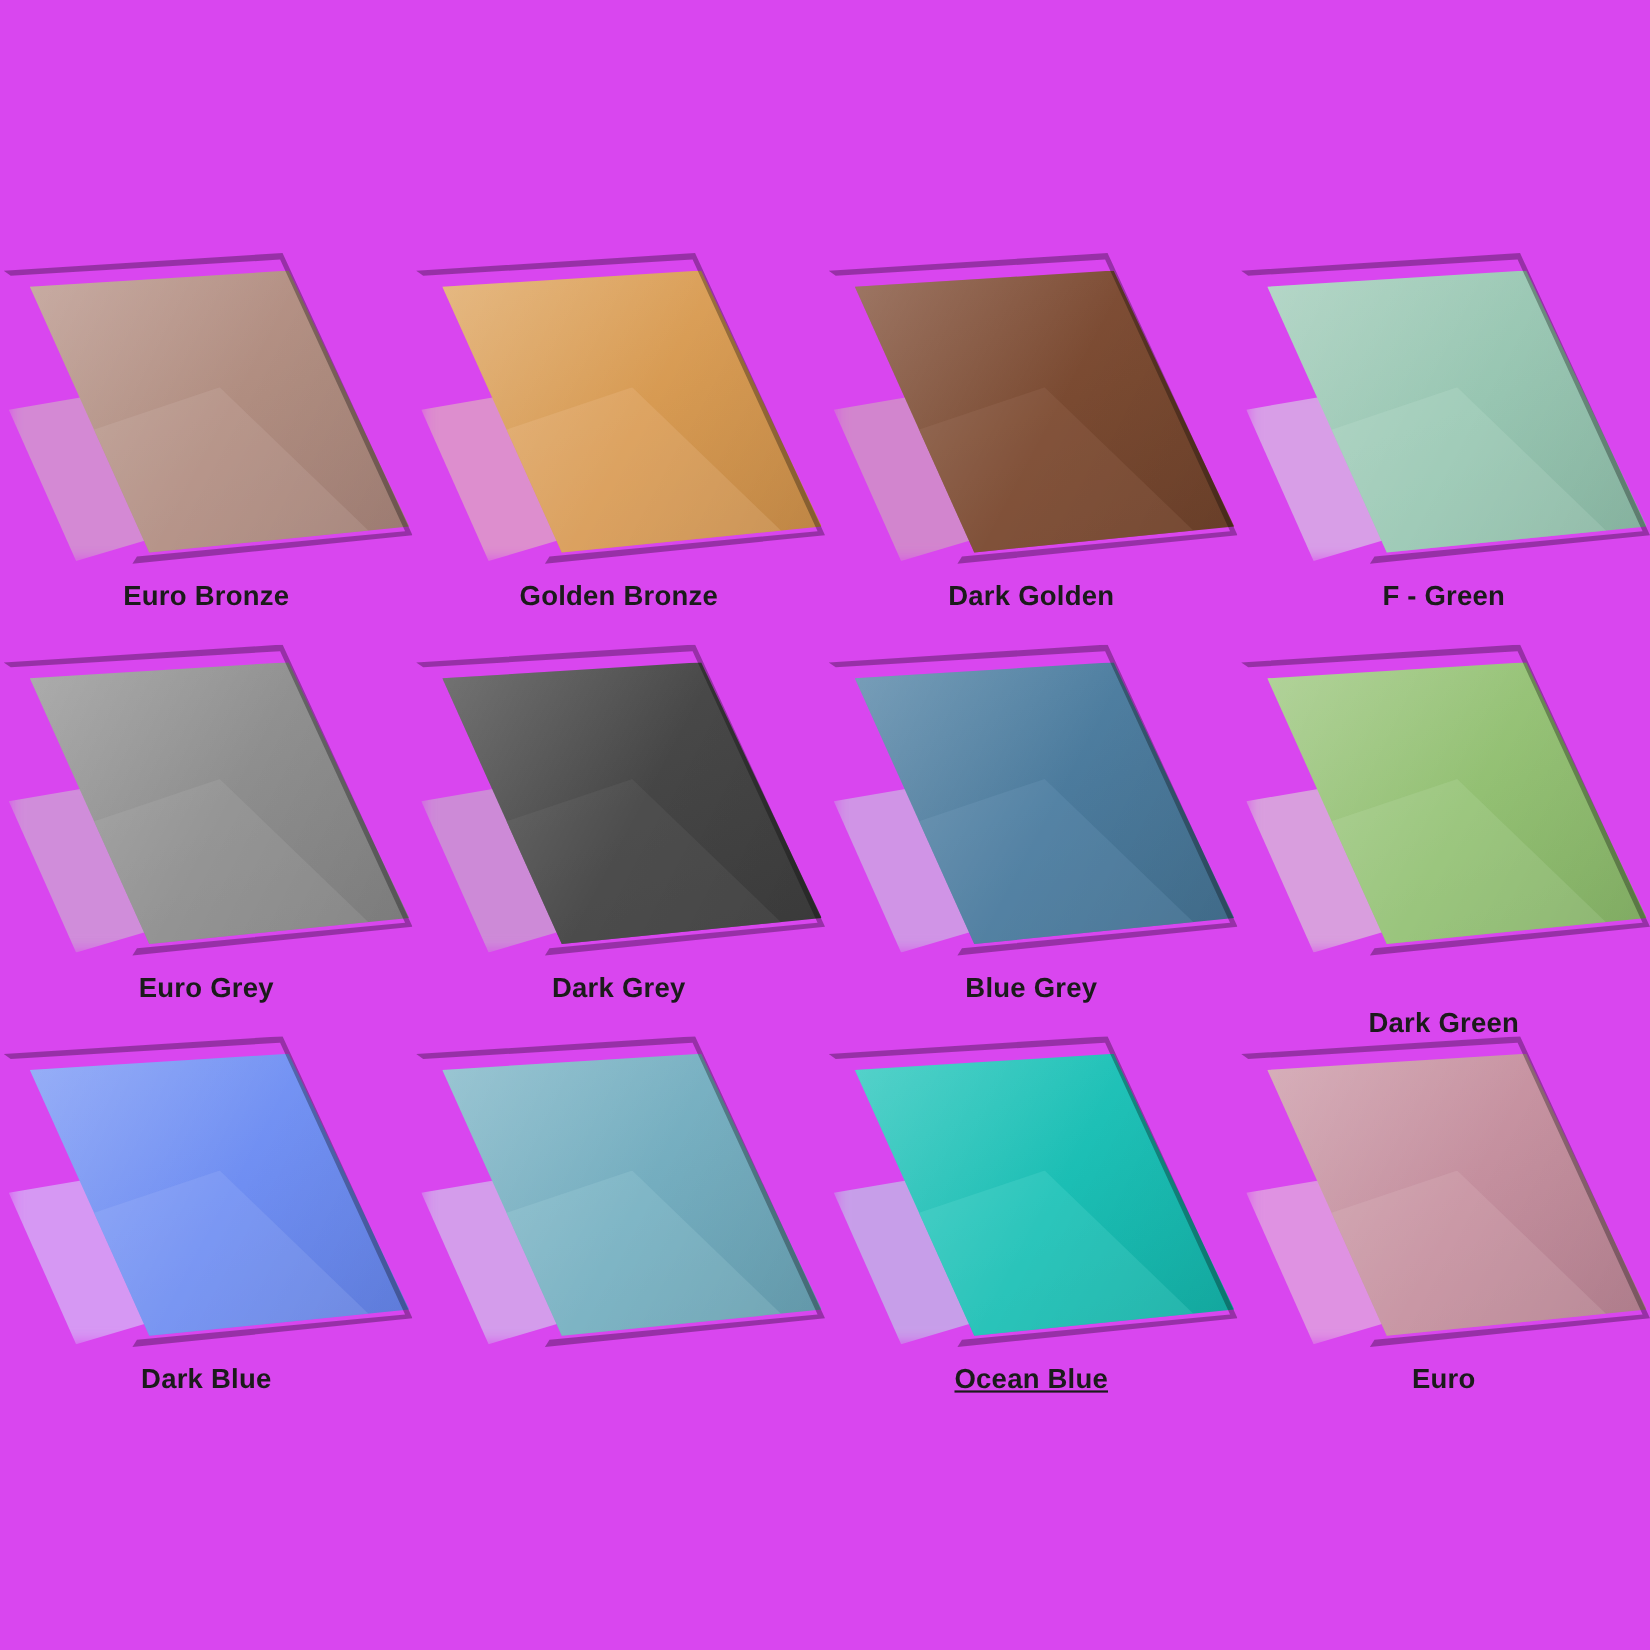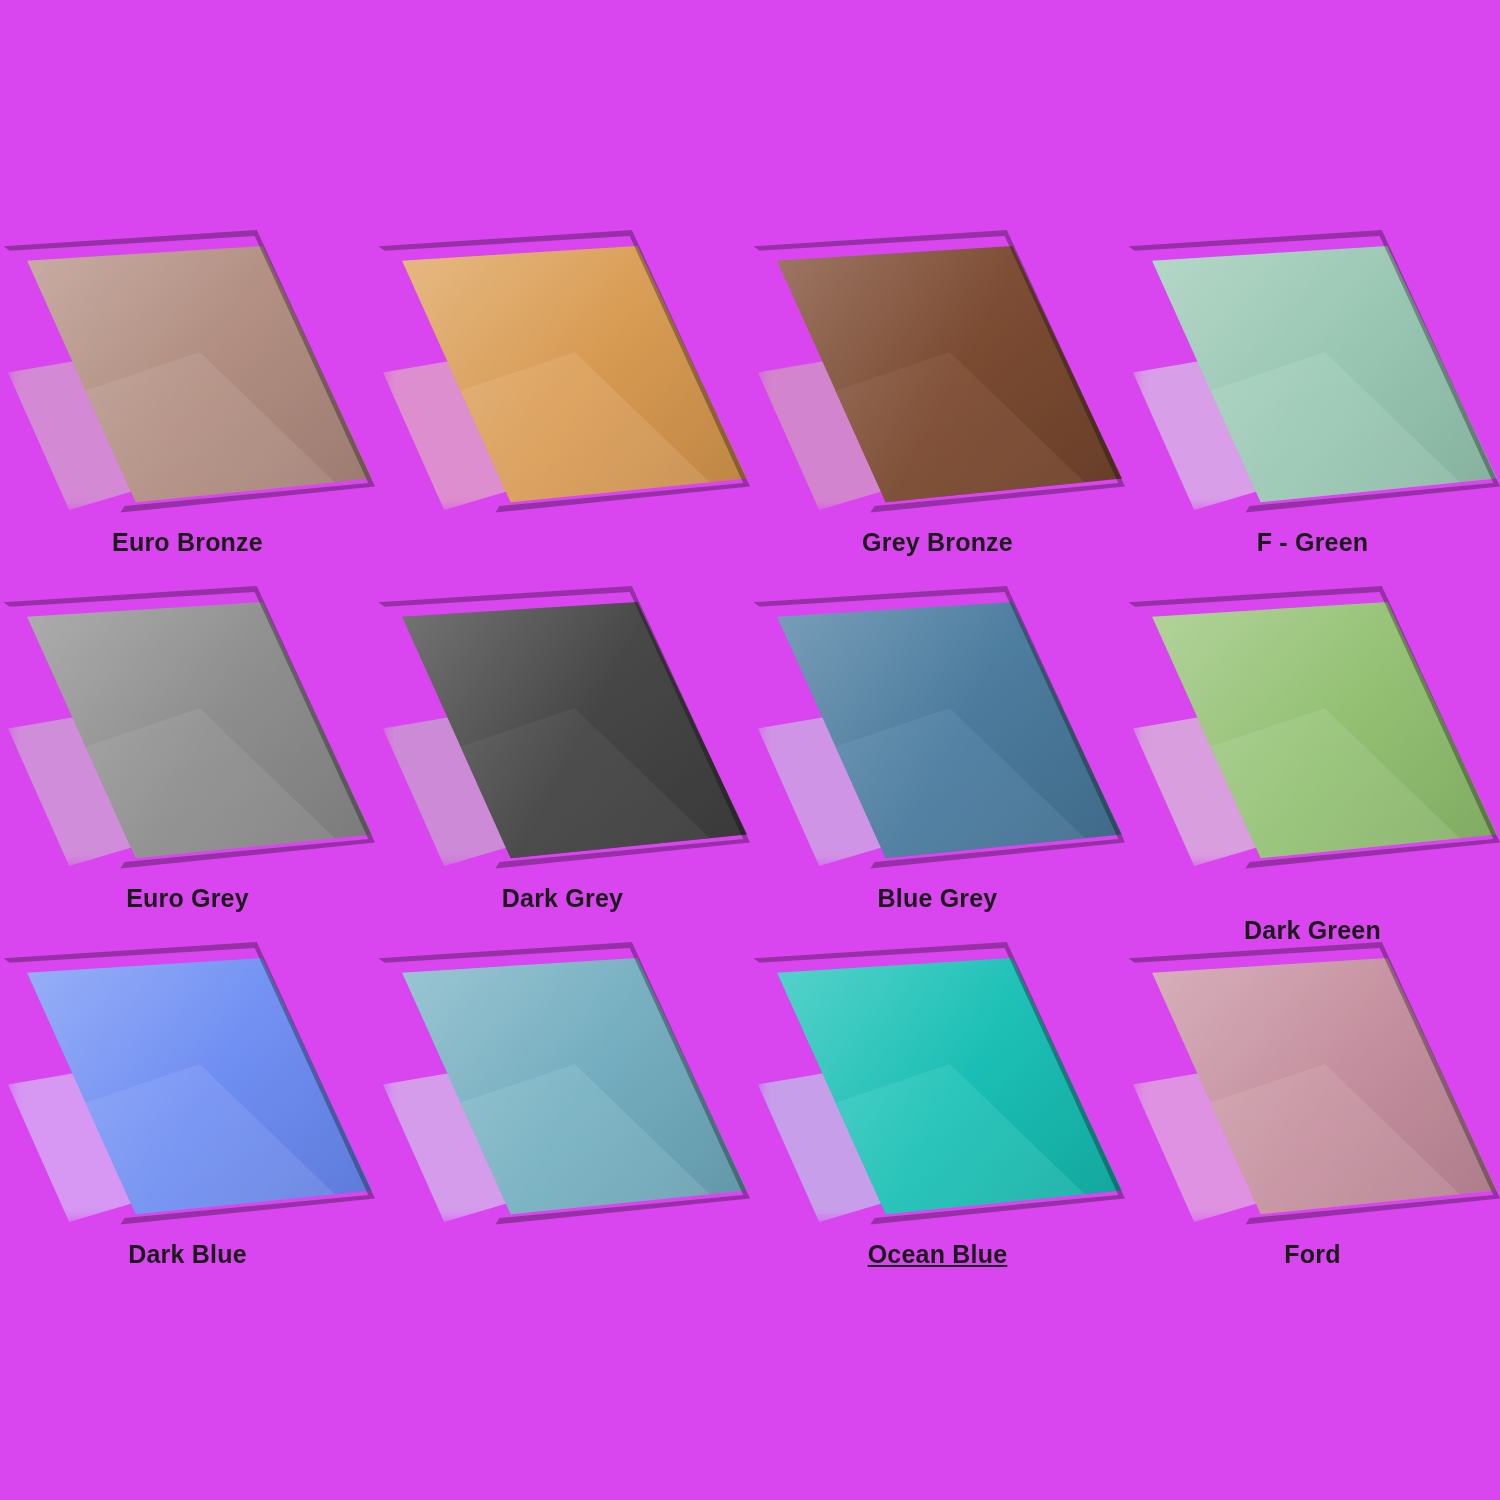--- a/index.html
+++ b/index.html
@@ -145,32 +145,33 @@
     <div class="swatch-cell">
       <div class="pane-stage">
         <div class="pane-shadow" style="background: rgb(224, 203, 178);"></div>
         <div class="pane">
           <div class="pane-face" style="background: linear-gradient(160deg, rgb(223, 166, 97) 0%, rgb(215, 154, 82) 48%, rgb(205, 143, 73) 100%);"></div>
           <div class="pane-reflect" style="background: rgb(227, 174, 114);"></div>
           <div class="pane-sheen"></div>
         </div>
         <div class="pane-rim"></div>
       </div>
+      <div class="swatch-label" style="color: rgb(27, 27, 27);">Golden Bronze</div>
     </div>
     <div class="swatch-cell">
       <div class="pane-stage">
         <div class="pane-shadow" style="background: rgb(205, 186, 178);"></div>
         <div class="pane">
           <div class="pane-face" style="background: linear-gradient(160deg, rgb(131, 81, 58) 0%, rgb(122, 74, 49) 48%, rgb(111, 66, 43) 100%);"></div>
           <div class="pane-reflect" style="background: rgb(140, 91, 67);"></div>
           <div class="pane-sheen"></div>
         </div>
         <div class="pane-rim"></div>
       </div>
-      <div class="swatch-label" style="color: rgb(27, 27, 27);">Grey Bronze</div>
+      <div class="swatch-label" style="color: rgb(27, 27, 27);">Dark Golden</div>
     </div>
     <div class="swatch-cell">
       <div class="pane-stage">
         <div class="pane-shadow" style="background: rgb(215, 231, 224);"></div>
         <div class="pane">
           <div class="pane-face" style="background: linear-gradient(160deg, rgb(161, 204, 185) 0%, rgb(152, 198, 178) 48%, rgb(143, 191, 170) 100%);"></div>
           <div class="pane-reflect" style="background: rgb(171, 211, 194);"></div>
           <div class="pane-sheen"></div>
         </div>
         <div class="pane-rim"></div>
@@ -263,16 +264,16 @@
     <div class="swatch-cell">
       <div class="pane-stage">
         <div class="pane-shadow" style="background: rgb(227, 210, 215);"></div>
         <div class="pane">
           <div class="pane-face" style="background: linear-gradient(160deg, rgb(204, 153, 167) 0%, rgb(196, 143, 158) 48%, rgb(187, 133, 149) 100%);"></div>
           <div class="pane-reflect" style="background: rgb(210, 163, 176);"></div>
           <div class="pane-sheen"></div>
         </div>
         <div class="pane-rim"></div>
       </div>
-      <div class="swatch-label" style="color: rgb(27, 27, 27);">Ford</div>
+      <div class="swatch-label" style="color: rgb(27, 27, 27);">Euro</div>
     </div>
     <div class="board-spacer"></div>
 </div>
 
 </body></html>

